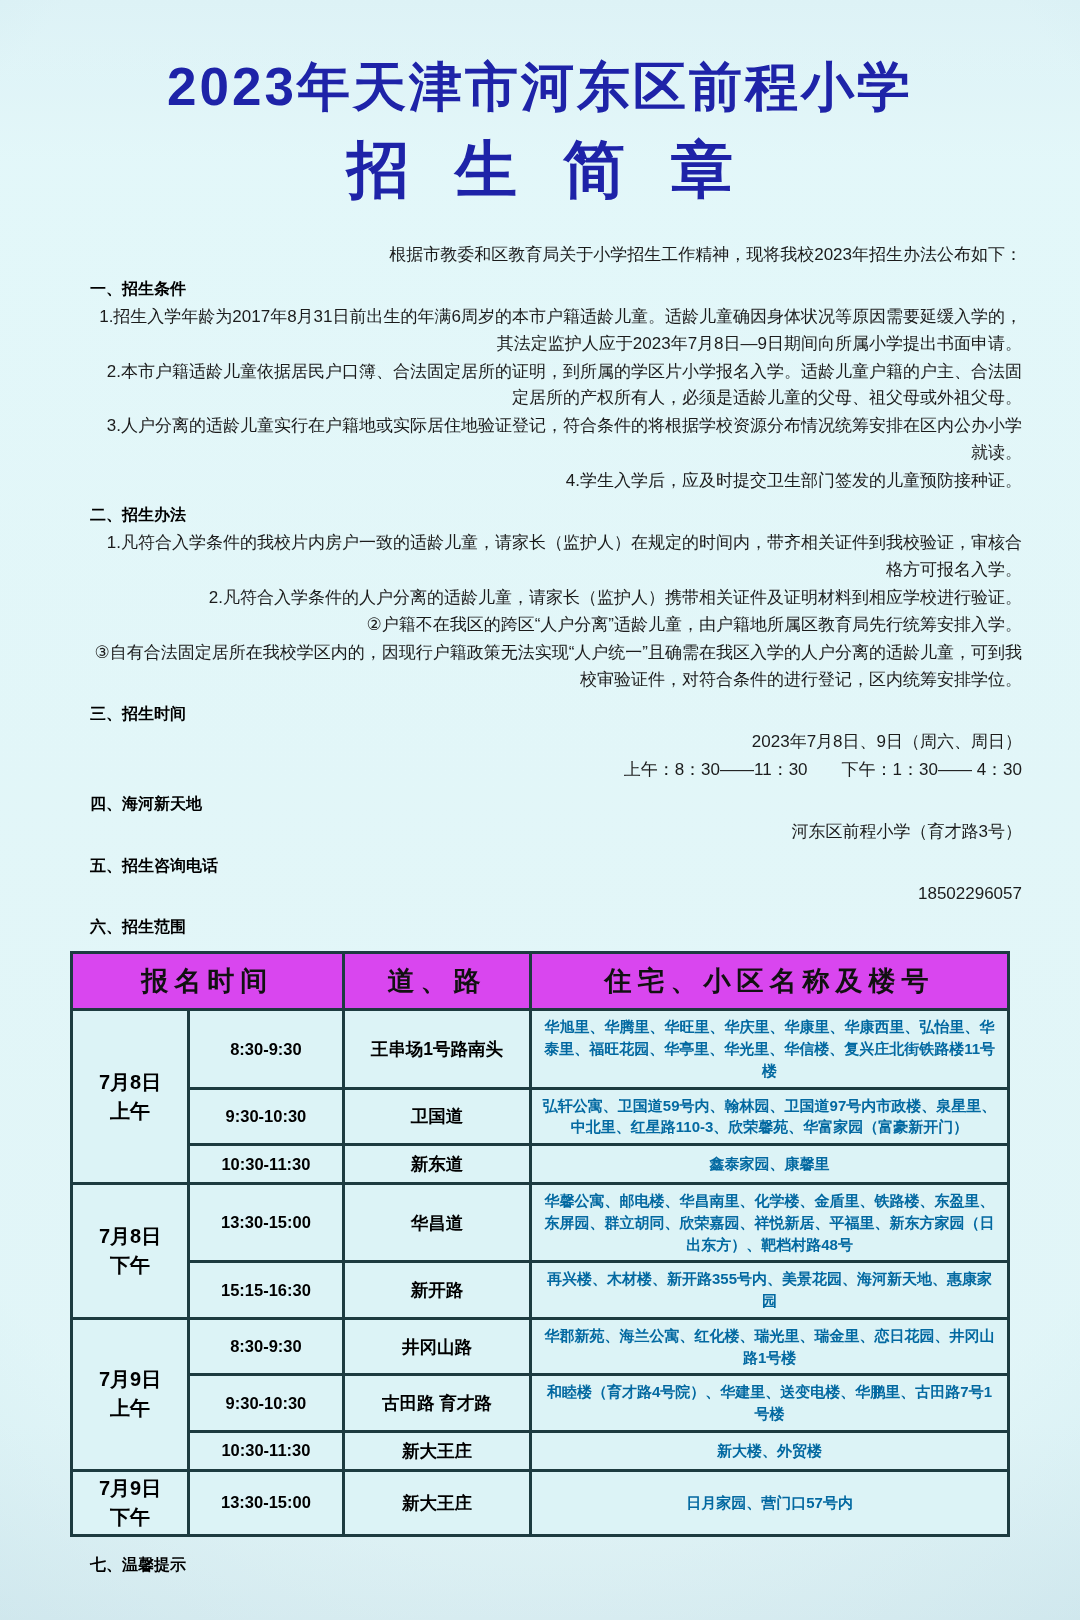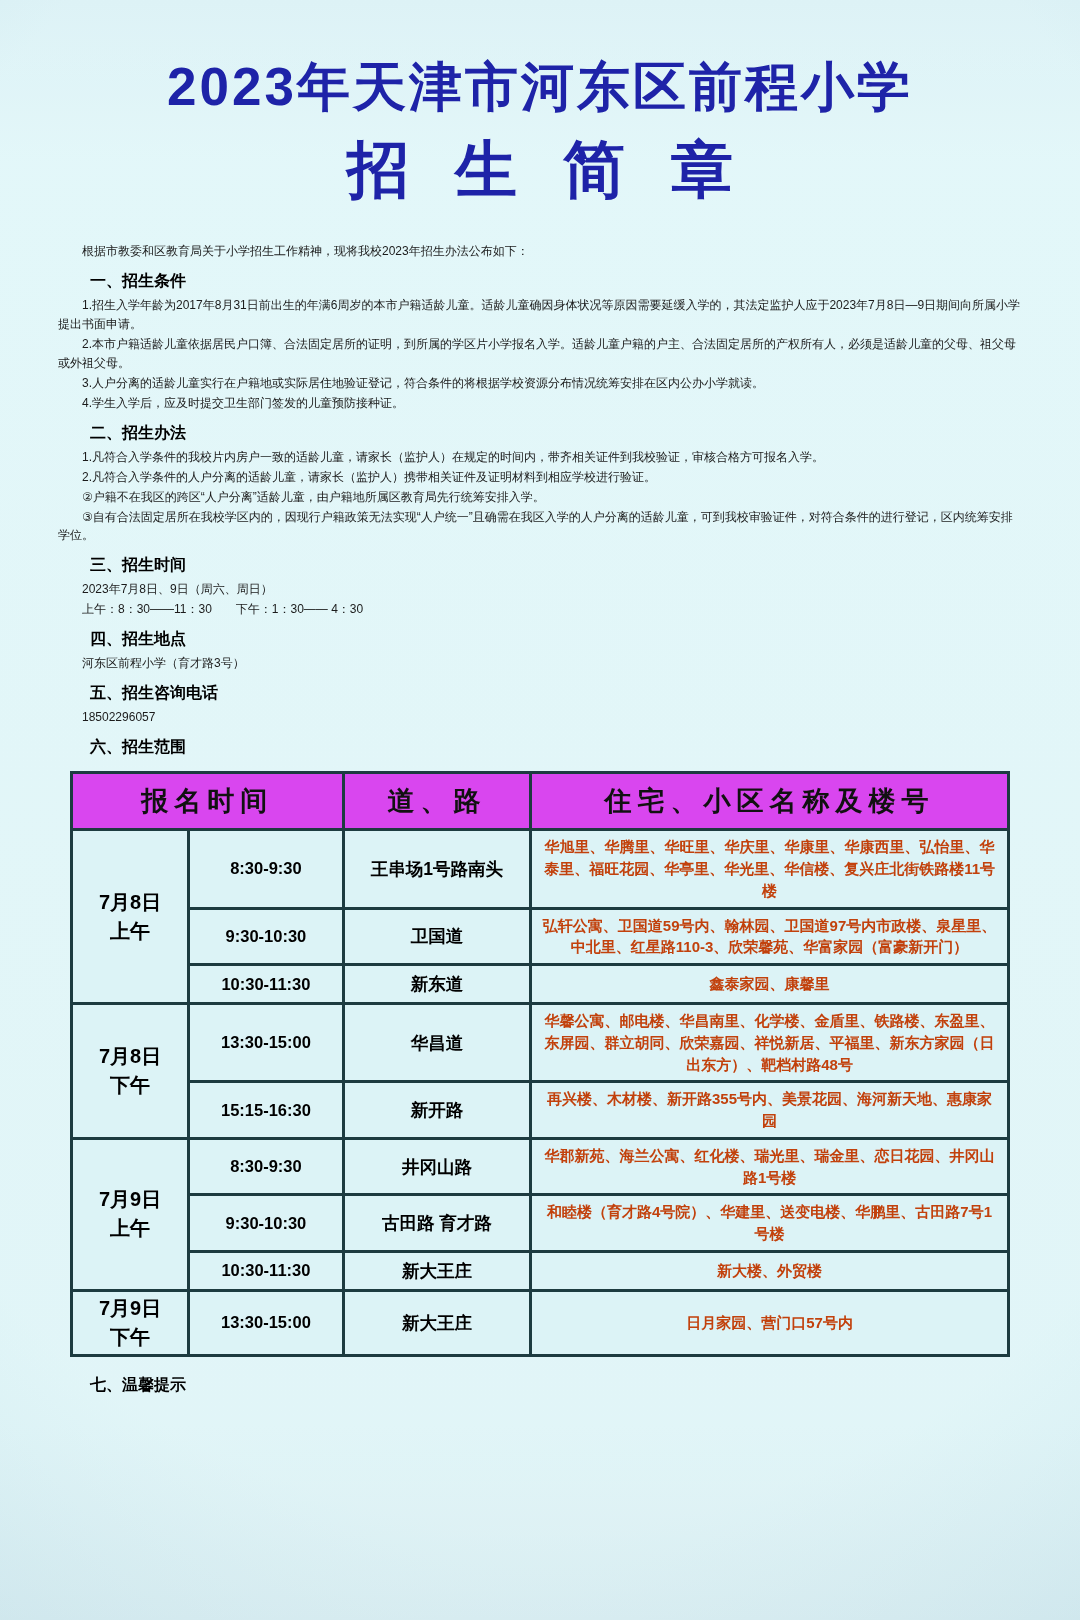--- a/index.html
+++ b/index.html
@@ -26,25 +26,26 @@
   }
   .title2 {
     margin: 0 0 30px 0;
     text-align: center;
     font-size: 62px; font-weight: bold;
     color: #1e23a8;
     letter-spacing: 46px;
     text-indent: 46px;
   }
   .para {
-    font-size: 12px;
+    font-size: 17px;
     line-height: 1.58;
     margin: 1px 0;
     text-indent: 2em;
     color: #1b1b1b;
+    text-align: right;
   }
   .sec-heading {
     font-size: 16px; font-weight: bold; color: #000;
     text-indent: 2em;
     margin: 8px 0 3px 0;
     line-height: 1.5;
   }
   table.schedule {
     width: 940px;
     margin: 12px auto 0 auto;
@@ -73,21 +74,21 @@
     font-size: 16.5px; font-weight: bold; color: #000;
     width: 16.5%;
     padding: 6px 2px;
   }
   .schedule td.road {
     font-size: 17.5px; font-weight: bold; color: #000;
     width: 20%;
     padding: 6px 2px;
   }
   .schedule td.homes {
-    font-size: 15px; font-weight: 600; color: #c2410c;
+    font-size: 15px; font-weight: 600; color: #0369a1;
     width: 51%;
     padding: 5px 10px;
     line-height: 1.45;
   }
   .after-table { margin-top: 16px; }
 </style>
 </head>
 <body>
 
 <div class="page">
@@ -106,21 +107,21 @@
   <h3 class="sec-heading">二、招生办法</h3>
   <p class="para">1.凡符合入学条件的我校片内房户一致的适龄儿童，请家长（监护人）在规定的时间内，带齐相关证件到我校验证，审核合格方可报名入学。</p>
   <p class="para">2.凡符合入学条件的人户分离的适龄儿童，请家长（监护人）携带相关证件及证明材料到相应学校进行验证。</p>
   <p class="para">②户籍不在我区的跨区“人户分离”适龄儿童，由户籍地所属区教育局先行统筹安排入学。</p>
   <p class="para">③自有合法固定居所在我校学区内的，因现行户籍政策无法实现“人户统一”且确需在我区入学的人户分离的适龄儿童，可到我校审验证件，对符合条件的进行登记，区内统筹安排学位。</p>
 
   <h3 class="sec-heading">三、招生时间</h3>
   <p class="para">2023年7月8日、9日（周六、周日）</p>
   <p class="para">上午：8：30——11：30　　下午：1：30—— 4：30</p>
 
-  <h3 class="sec-heading">四、招生地点</h3>
+  <h3 class="sec-heading">四、海河新天地</h3>
   <p class="para">河东区前程小学（育才路3号）</p>
 
   <h3 class="sec-heading">五、招生咨询电话</h3>
   <p class="para">18502296057</p>
 
   <h3 class="sec-heading">六、招生范围</h3>
 
   <table class="schedule">
     <thead>
       <tr>

